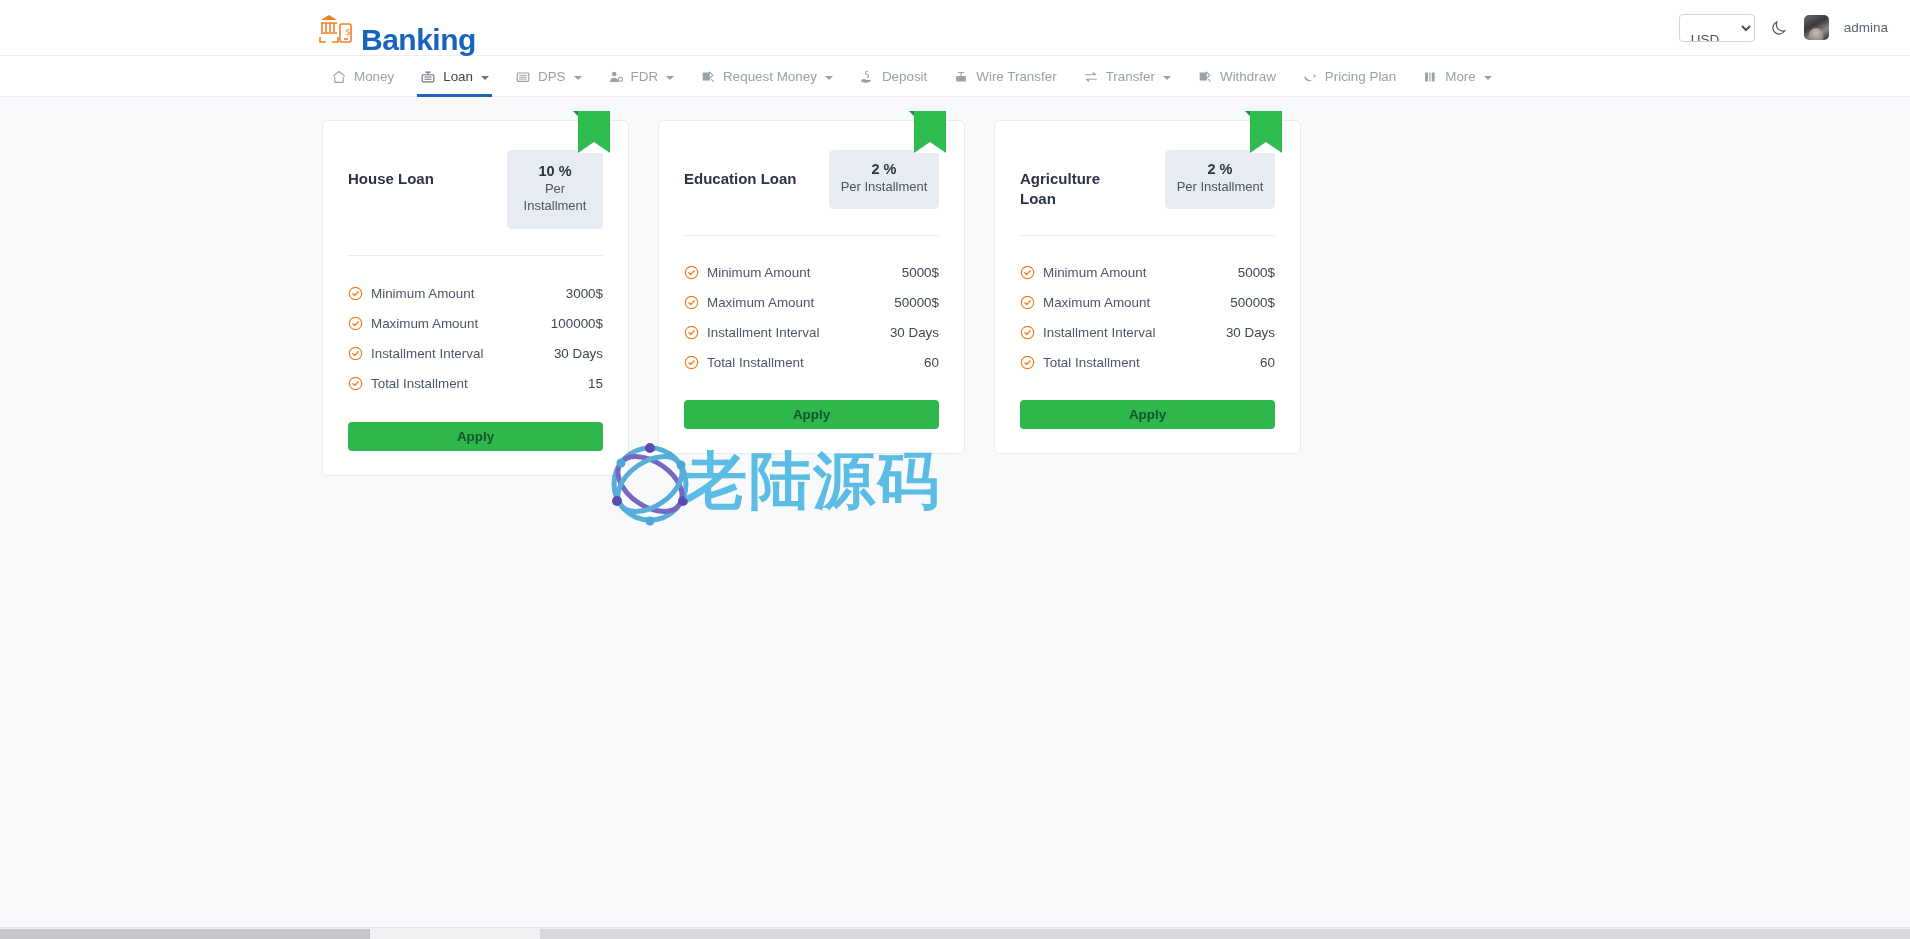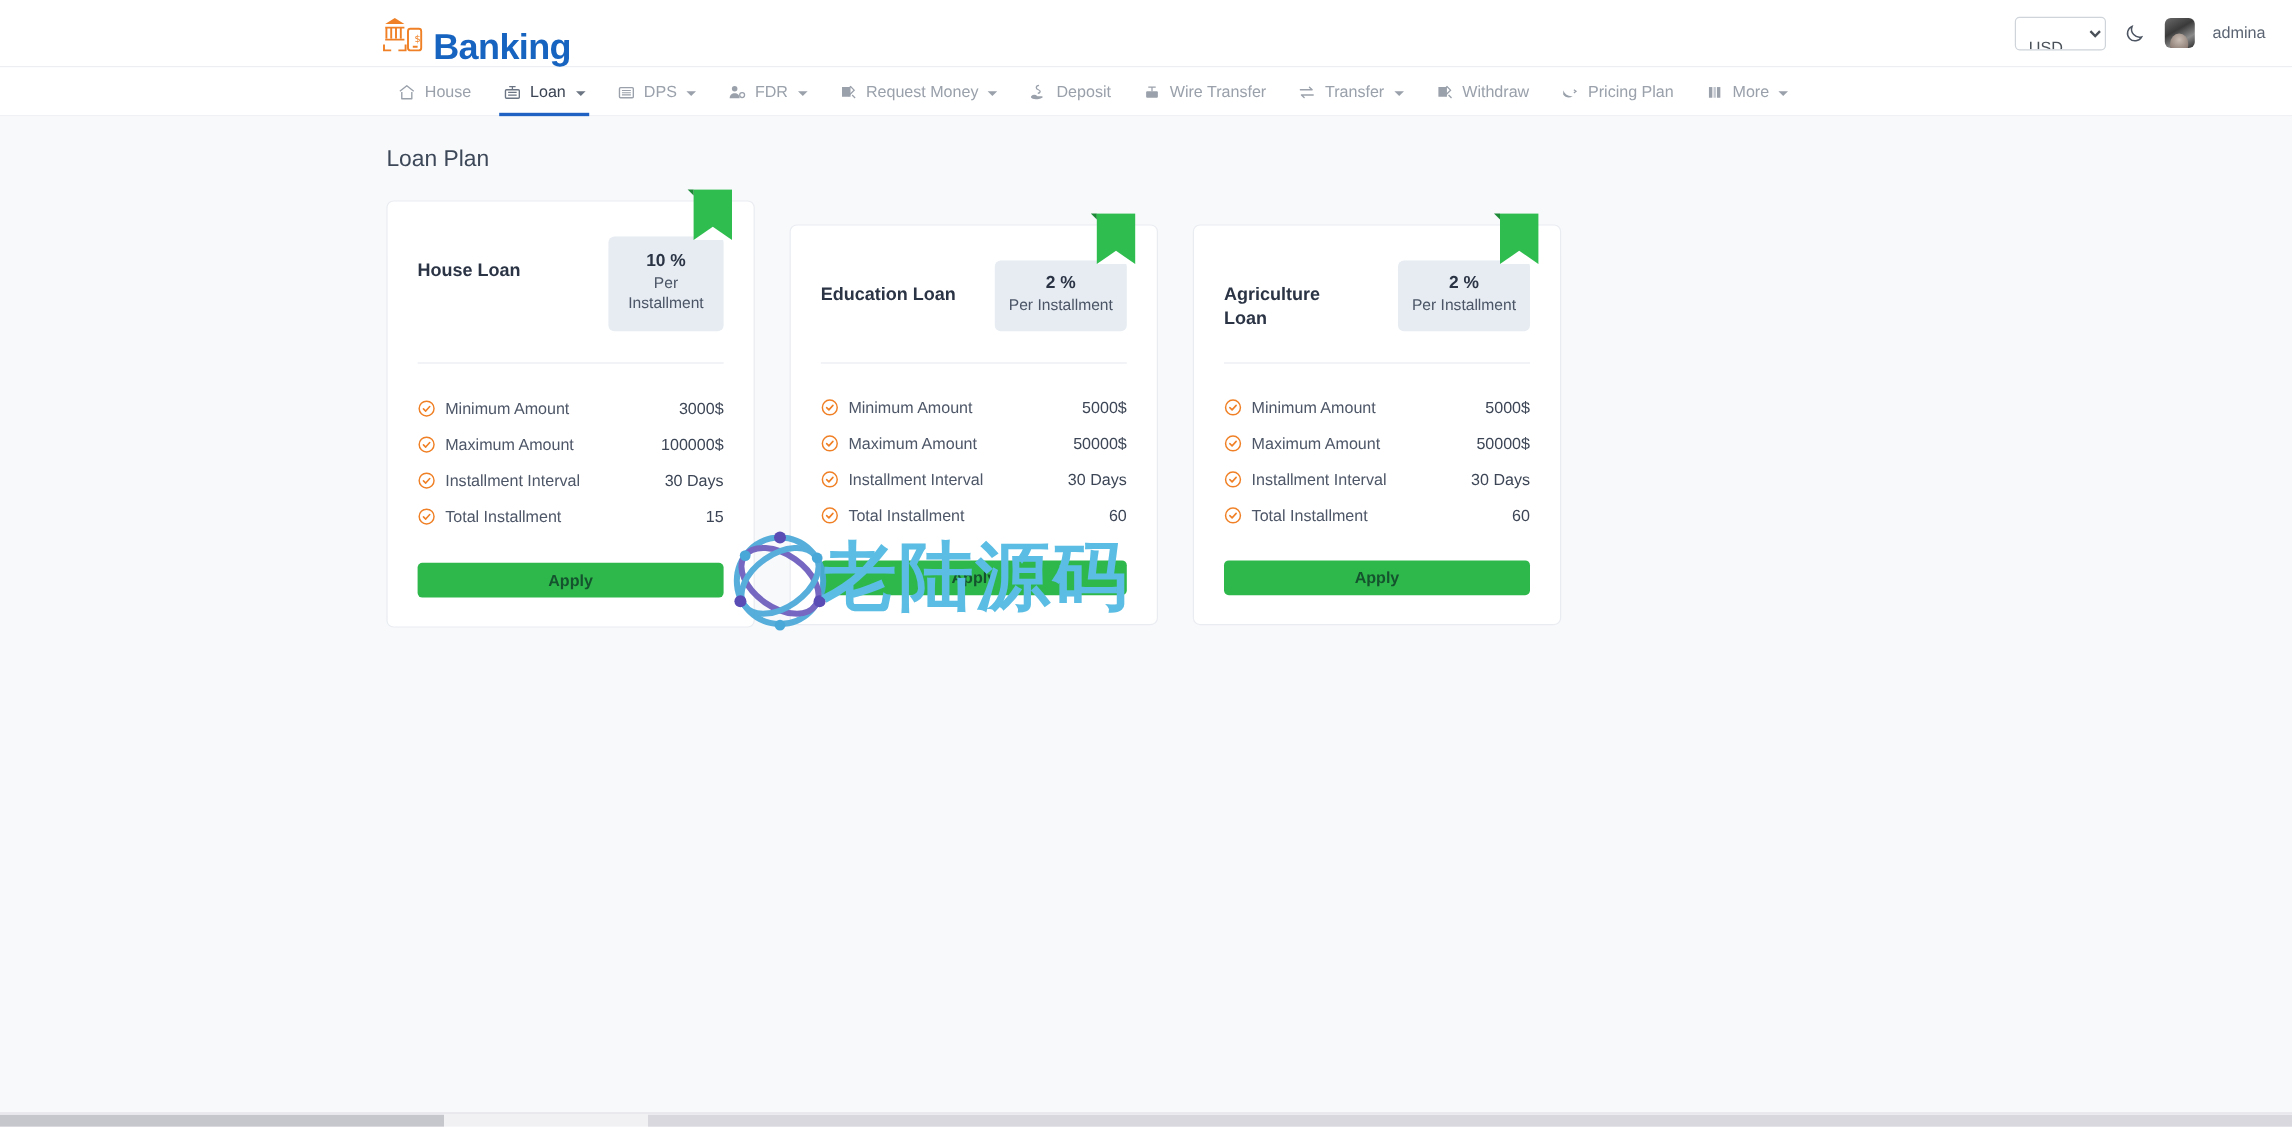--- a/index.html
+++ b/index.html
@@ -102,21 +102,21 @@
     align-items: flex-start;
   }
   .card {
     width: 307px;
     background: #ffffff;
     border: 1px solid #e9ecf1;
     border-radius: 6px;
     position: relative;
     padding: 0 25px 24px 25px;
   }
-  .card.c2, .card.c3 { margin-top: 20px; }
+  .card.c2, .card.c3 { margin-top: 0; }
 
   .ribbon {
     position: absolute; top: -10px; right: 18px;
     width: 32px; height: 42px; background: #2ebd4e;
   }
   .ribbon::after {
     content:""; position: absolute; left: 0; bottom: 0;
     width: 0; height: 0;
     border-left: 16px solid transparent;
     border-right: 16px solid transparent;
@@ -228,21 +228,21 @@
   </div>
 </div>
 
 <div class="navwrap">
   <div class="nav">
 
     <div class="nav-item">
       <svg class="nav-ico" viewBox="0 0 18 18">
         <path d="M2.5 8 9 2.8 15.5 8 M4.3 8.6V15h9.4V8.6" fill="none" stroke="#9aa1ab" stroke-width="1.3" stroke-linejoin="round"></path>
       </svg>
-      <span>House</span>
+      <span>Money</span>
     </div>
 
     <div class="nav-item active">
       <svg class="nav-ico" viewBox="0 0 18 18">
         <rect x="2.5" y="6.5" width="13" height="8" rx="1" fill="none" stroke="#6b7482" stroke-width="1.3"></rect>
         <path d="M5 9h8M5 11.5h8M9 6.5V3.5M6 3.5h6" stroke="#6b7482" stroke-width="1.2" fill="none"></path>
       </svg>
       <span>Loan</span>
       <i class="caret" style="border-top-color:#6b7482"></i>
     </div>
@@ -324,21 +324,20 @@
         <rect x="11" y="4" width="3.2" height="10" fill="#9aa1ab"></rect>
       </svg>
       <span>More</span>
       <i class="caret"></i>
     </div>
 
   </div>
 </div>
 
 <div class="page">
-  <h1 class="page-title">Loan Plan</h1>
 
   <div class="cards">
 
     <div class="card c1">
       <div class="ribbon"></div>
       <div class="card-head">
         <div class="card-title">House Loan</div>
         <div class="badge">
           <div class="badge-pct">10 %</div>
           <div class="badge-sub">Per Installment</div>

